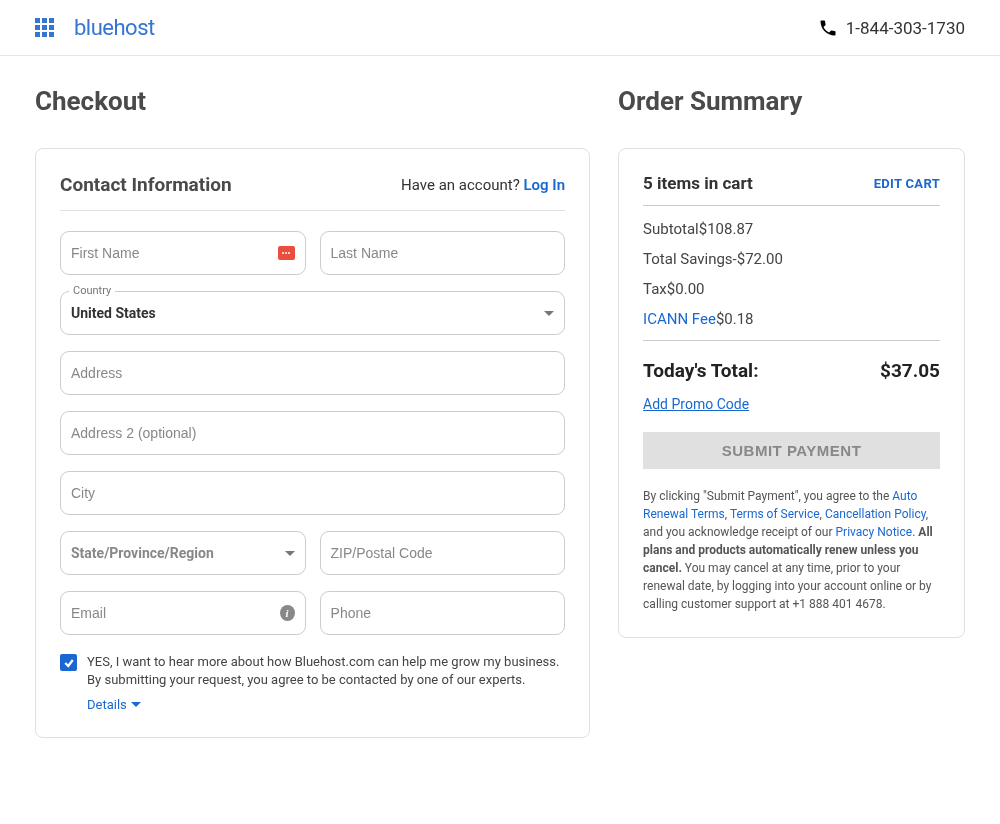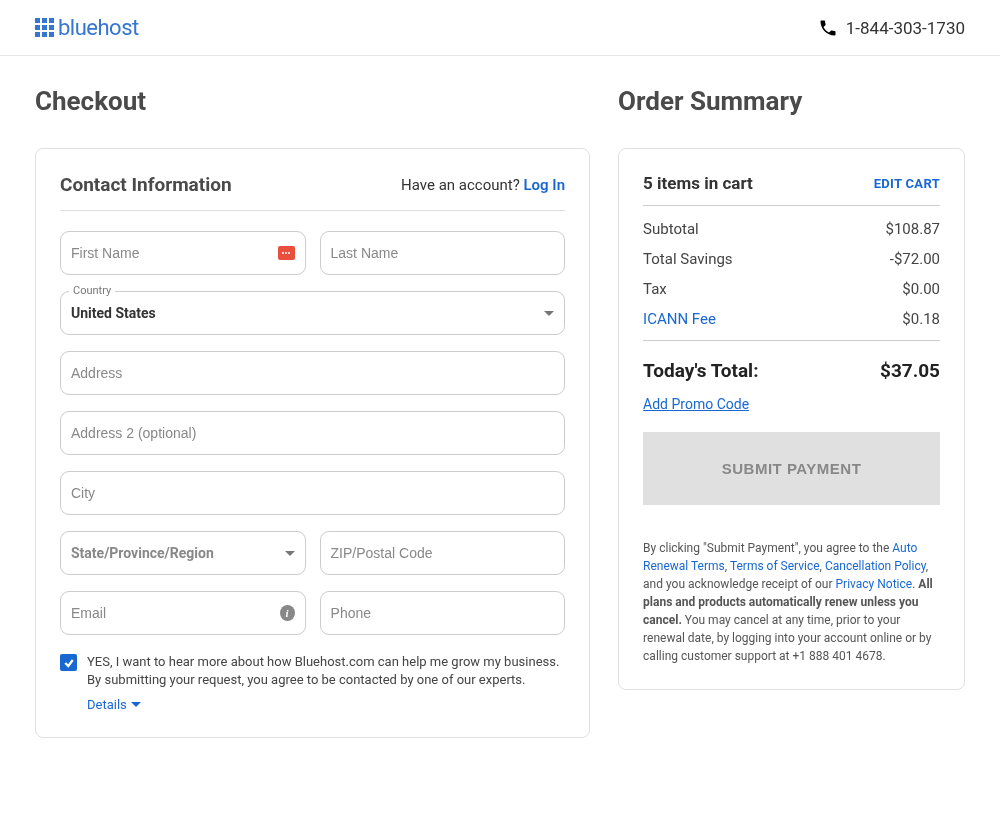--- a/index.html
+++ b/index.html
@@ -1,18 +1,18 @@
 <!DOCTYPE html>
 <html><head>
 <meta charset="utf-8">
 <style>
 * { box-sizing: border-box; margin: 0; padding: 0; }
 body { font-family: -apple-system, BlinkMacSystemFont, "Segoe UI", Roboto, sans-serif; background: #fff; color: #333; }
 .header { display: flex; justify-content: space-between; align-items: center; padding: 15px 35px; border-bottom: 1px solid #e5e5e5; }
-.logo { display: flex; align-items: center; gap: 4px; color: #3575d3; }
+.logo { display: flex; align-items: center; gap: 20px; color: #3575d3; }
 .logo-grid { display: grid; grid-template-columns: repeat(3, 5px); grid-template-rows: repeat(3, 5px); gap: 2px; }
 .logo-grid span { background: #3575d3; width: 5px; height: 5px; }
 .logo-text { font-size: 22px; font-weight: 400; color: #3575d3; letter-spacing: -0.5px; }
 .phone { display: flex; align-items: center; gap: 8px; font-size: 17px; color: #333; }
 .phone svg { width: 20px; height: 20px; }
 .container { display: flex; gap: 28px; padding: 30px 35px; max-width: 1000px; }
 .left { flex: 1.6; }
 .right { flex: 1; }
 h1 { font-size: 26px; font-weight: 700; color: #4a4a4a; margin-bottom: 32px; }
 .card { border: 1px solid #e0e0e0; border-radius: 8px; padding: 24px; }
@@ -33,26 +33,26 @@
 .info-icon { width: 16px; height: 16px; background: #888; border-radius: 50%; color: #fff; font-size: 11px; font-weight: bold; display: flex; align-items: center; justify-content: center; font-style: italic; font-family: serif; }
 .optin { display: flex; gap: 10px; margin-top: 18px; }
 .checkbox { width: 17px; height: 17px; background: #1968d2; border-radius: 2px; display: flex; align-items: center; justify-content: center; flex-shrink: 0; margin-top: 1px; cursor: pointer; }
 .checkbox svg { width: 12px; height: 12px; stroke: #fff; stroke-width: 3; fill: none; }
 .optin-text { font-size: 13px; color: #444; line-height: 1.4; }
 .details-link { color: #1968d2; font-size: 13px; margin-top: 8px; display: inline-flex; align-items: center; gap: 4px; cursor: pointer; }
 .details-link .caret { border-top-color: #1968d2; }
 .summary-head { display: flex; justify-content: space-between; align-items: center; border-bottom: 1px solid #ccc; padding-bottom: 12px; margin-bottom: 14px; text-align: right; }
 .summary-head .title { font-size: 17px; font-weight: 700; color: #333; }
 .edit-cart { color: #1968d2; font-weight: 700; font-size: 13px; text-decoration: none; letter-spacing: 0.3px; }
-.line { display: flex; justify-content: space-between; font-size: 15px; color: #444; margin-bottom: 12px; }
+.line { display: flex; font-size: 15px; color: #444; margin-bottom: 12px; }
 .line .link { color: #1968d2; }
 .divider { border-top: 1px solid #ccc; margin: 12px 0 18px; }
 .total { display: flex; justify-content: space-between; font-size: 19px; font-weight: 700; color: #222; margin-bottom: 12px; }
 .promo { color: #1968d2; font-size: 14px; text-decoration: underline; cursor: pointer; display: inline-block; margin-bottom: 20px; }
-.submit { width: 100%; background: #e0e0e0; color: #888; border: none; padding: 28px; font-size: 15px; font-weight: 700; letter-spacing: 0.5px; cursor: pointer; margin-bottom: 34px; }
+.submit { width: 100%; background: #e0e0e0; color: #888; border: none; padding: 10px; font-size: 15px; font-weight: 700; letter-spacing: 0.5px; cursor: pointer; margin-bottom: 18px; }
 .legal { font-size: 12px; color: #555; line-height: 1.5; }
 .legal a { color: #1968d2; text-decoration: none; }
 .legal b { font-weight: 700; }
 </style>
 </head>
 <body>
 
 <div class="header">
   <div class="logo">
     <div class="logo-grid">

